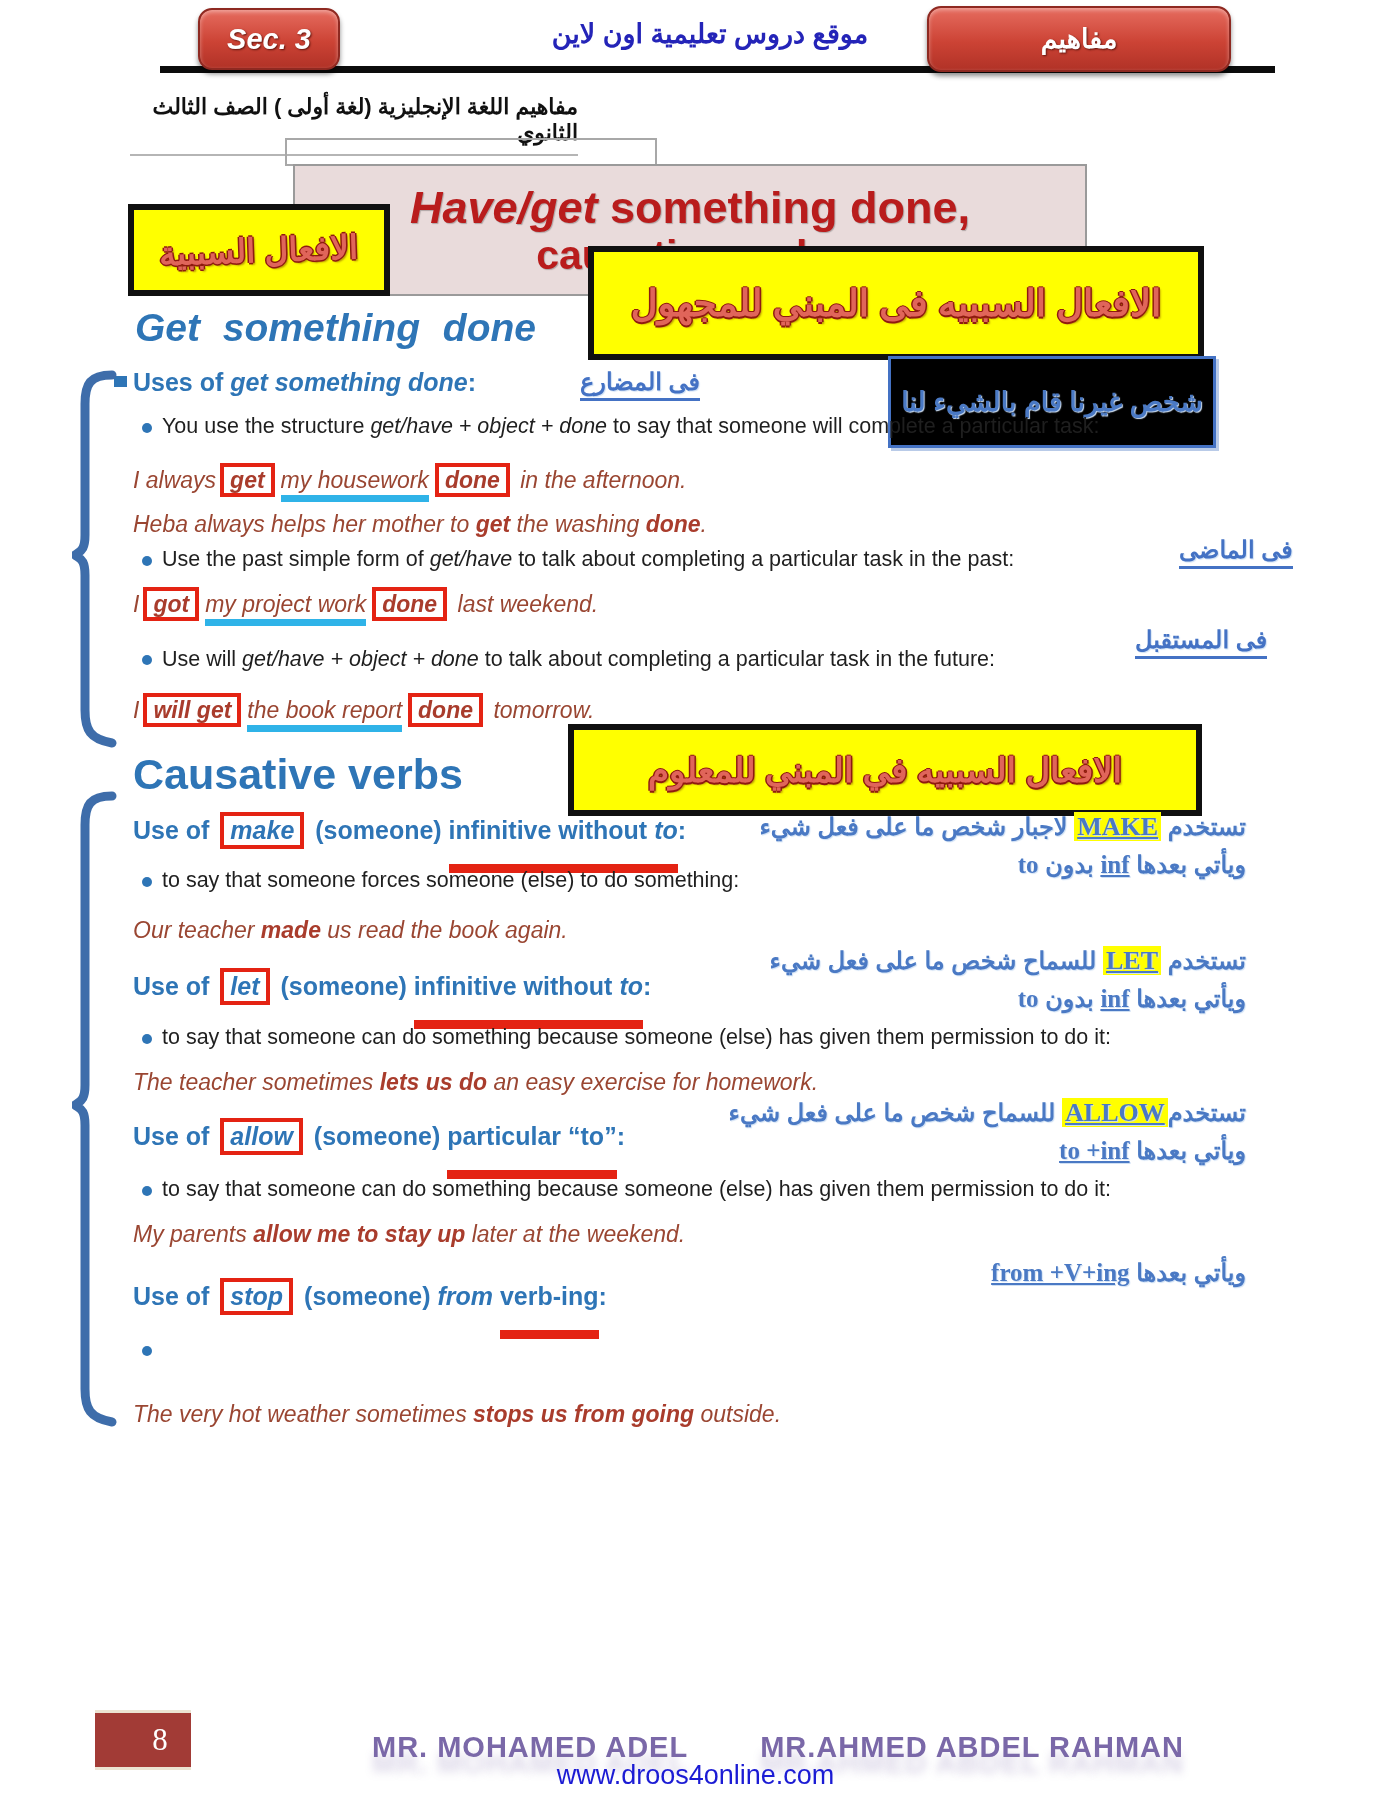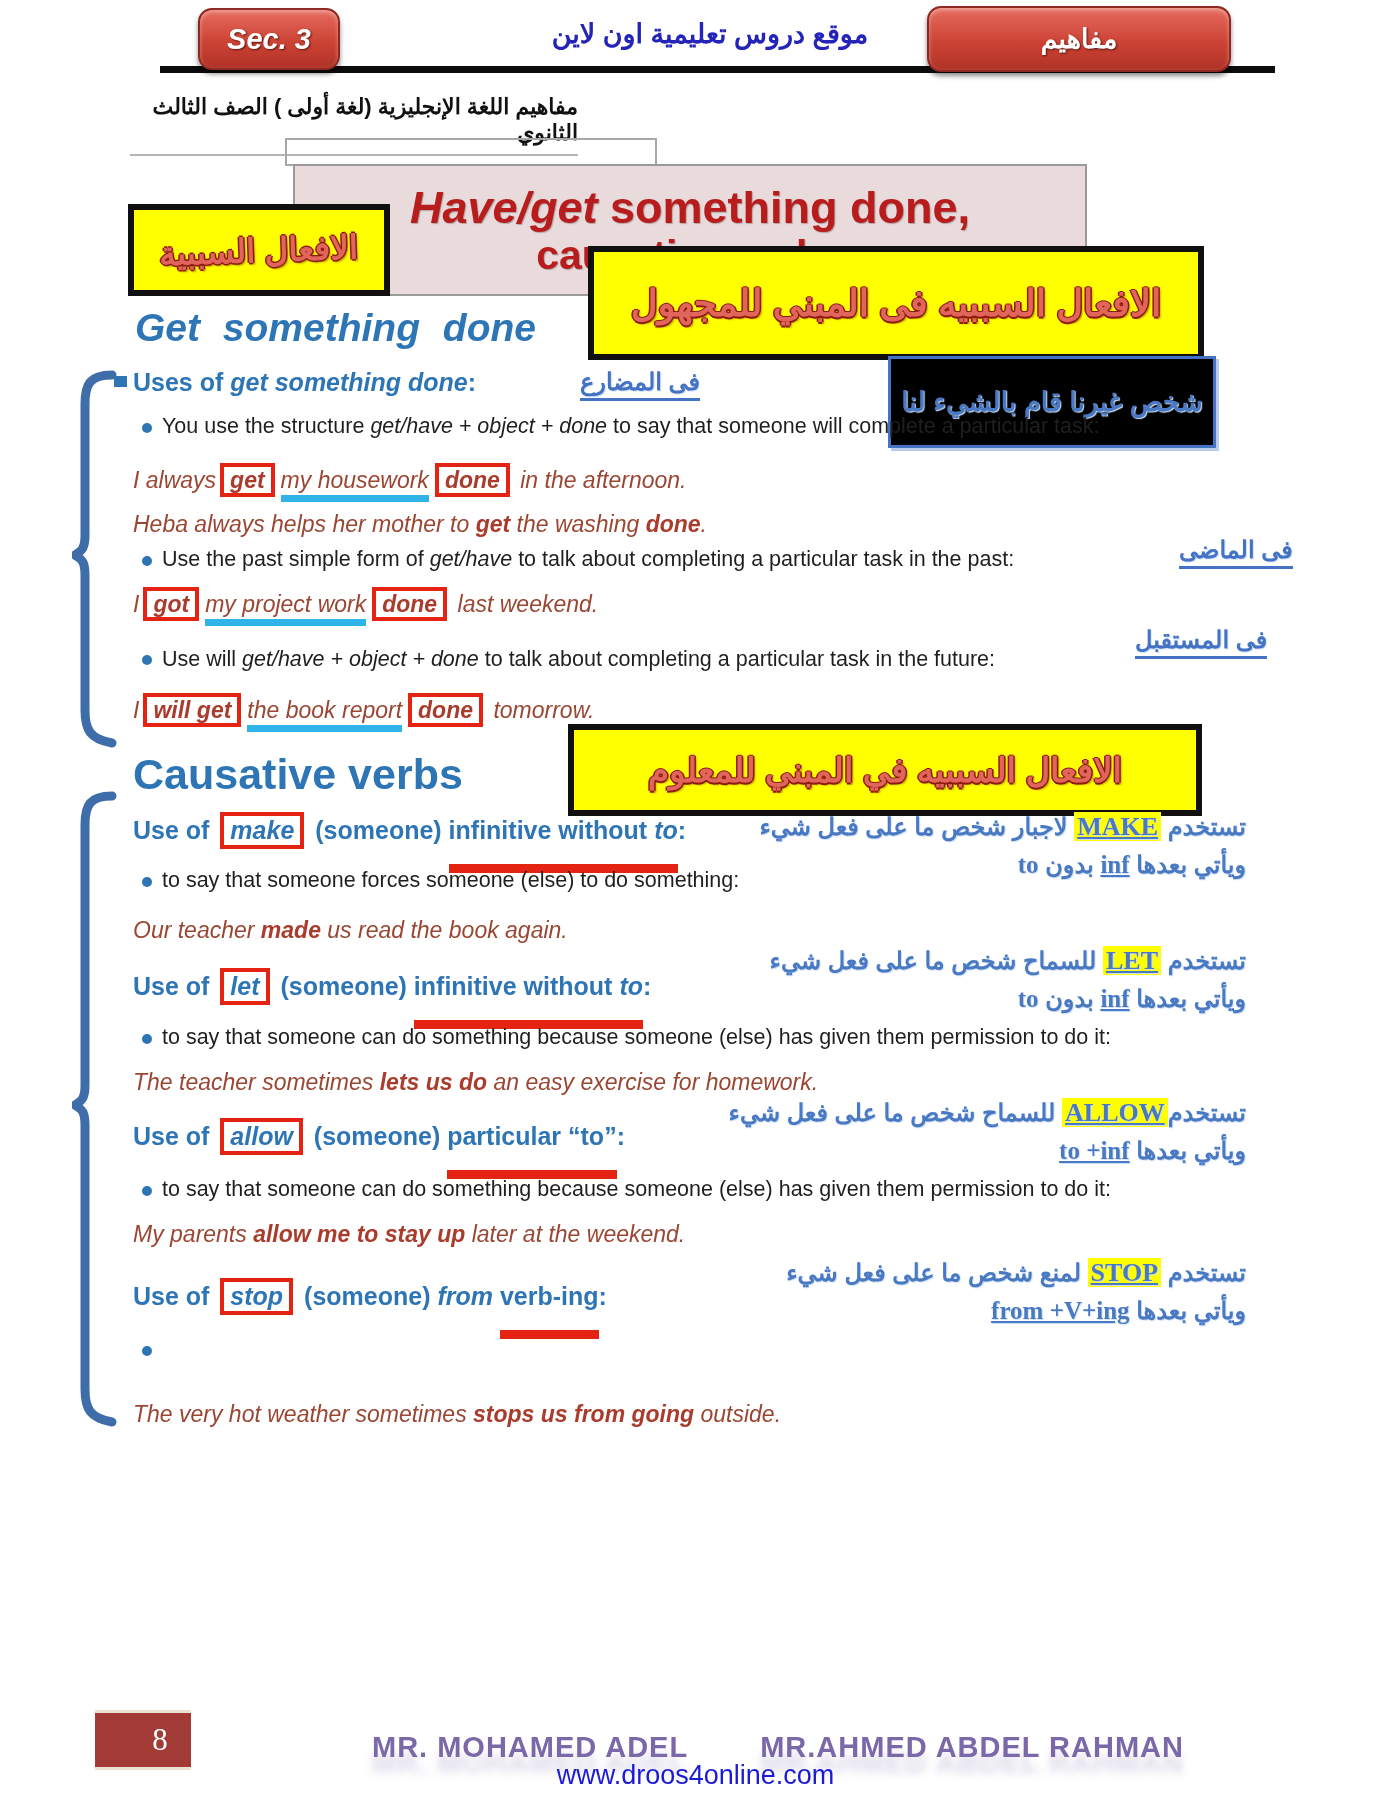--- a/index.html
+++ b/index.html
@@ -168,21 +168,20 @@
   <div class="abs arblock" style="left:690px;top:1094px;width:556px;">
     <div><span class="sg ">تستخدم</span><span class="sg hl">ALLOW</span><span class="sg "> للسماح شخص ما على فعل شيء</span></div>
     <div><span class="sg ">ويأتي بعدها </span><span class="sg en ul">to +inf</span></div>
   </div>
   <div class="abs bdot" style="left:142px;top:1186px;"></div>
   <div class="abs btext" style="left:162px;top:1175px;"><span class="sg ">to say that someone can do something because someone (else) has given them permission to do it:</span></div>
   <div class="abs ex" style="left:133px;top:1216px;"><span class="sg ">My parents </span><span class="sg bld">allow me to stay up</span><span class="sg "> later at the weekend.</span></div>
 
   <div class="abs uselbl" style="left:133px;top:1278px;"><span class="sg ">Use of </span><span class="sg rbx it">stop</span><span class="sg "> (someone) </span><span class="sg it">from</span><span class="sg "> </span><span class="sg rln">verb-ing</span><span class="sg ">:</span></div>
   <div class="abs arblock" style="left:690px;top:1254px;width:556px;">
-    <div><span class="sg ">تستخدم </span><span class="sg hl">STOP</span><span class="sg "> لمنع  شخص ما على فعل شيء</span></div>
     <div><span class="sg ">ويأتي بعدها </span><span class="sg en ul">from +V+ing</span></div>
   </div>
   <div class="abs bdot" style="left:142px;top:1346px;"></div>
   <div class="abs ex" style="left:133px;top:1396px;"><span class="sg ">The very hot weather sometimes </span><span class="sg bld">stops us from going</span><span class="sg "> outside.</span></div>
 
   <svg class="abs" style="left:72px;top:370px;" width="46" height="378" viewBox="0 0 46 378">
     <path class="brace" d="M 40 5 C 18 5 13 14 13 34 L 13 165 C 13 181 8 181 3 185 C 8 189 13 189 13 205 L 13 340 C 13 360 18 369 40 373"></path>
   </svg>
   <svg class="abs" style="left:72px;top:791px;" width="46" height="636" viewBox="0 0 46 636">
     <path class="brace" d="M 40 5 C 18 5 13 14 13 34 L 13 294 C 13 310 8 310 3 314 C 8 318 13 318 13 334 L 13 598 C 13 618 18 627 40 631"></path>

